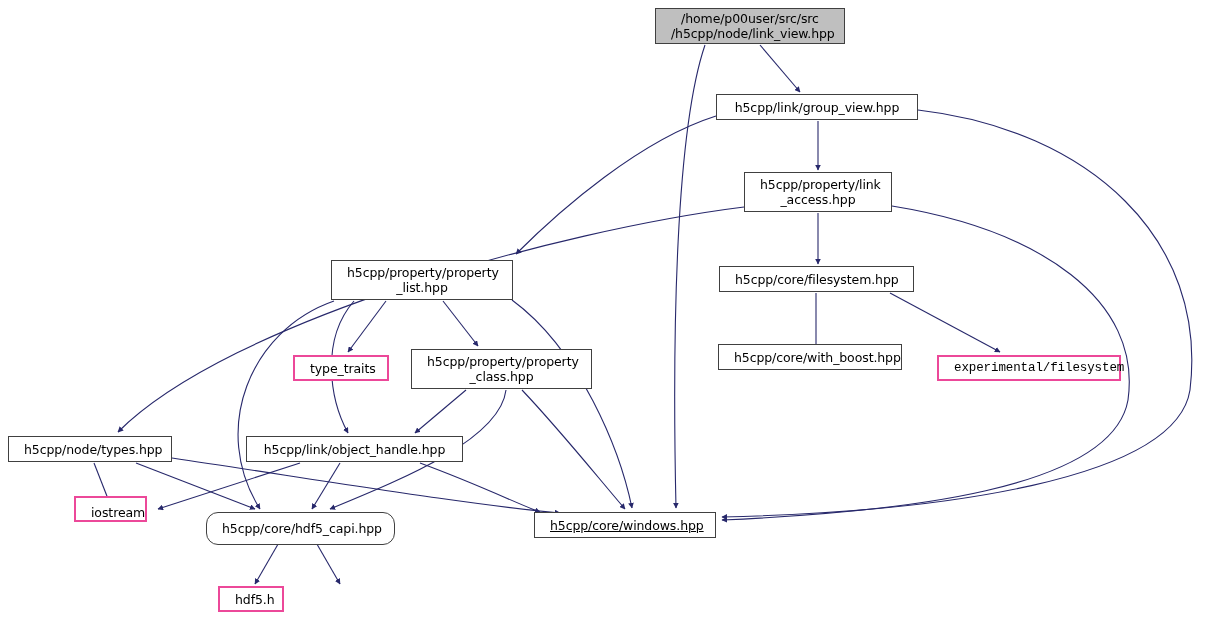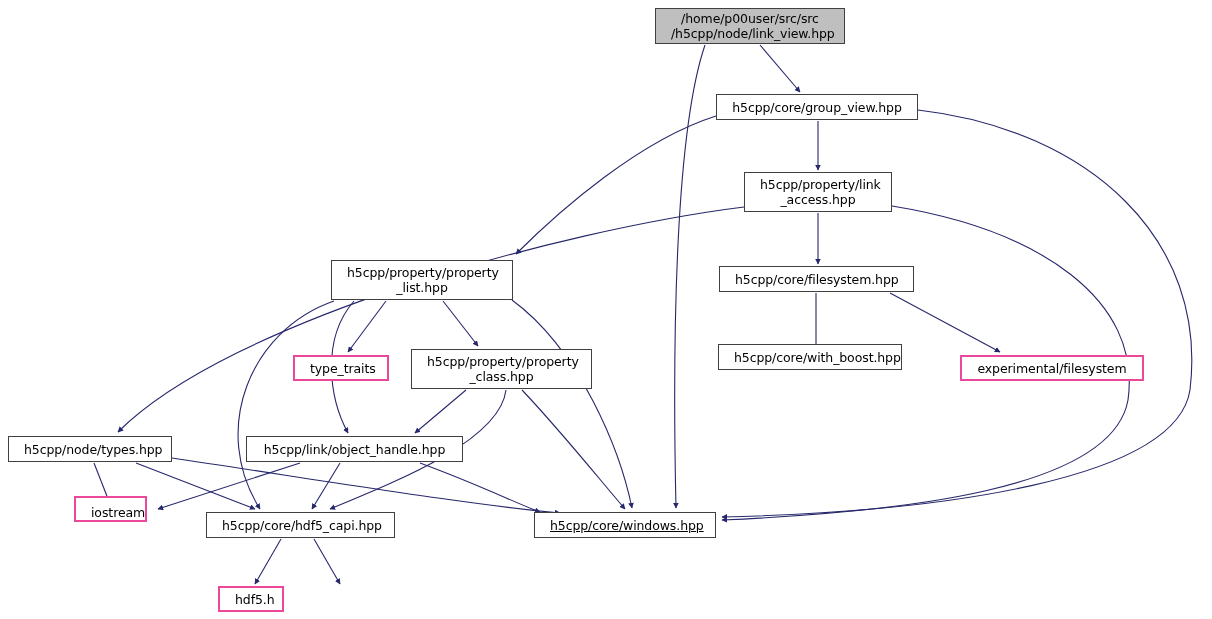--- a/index.html
+++ b/index.html
@@ -88,33 +88,33 @@
         <path d="M 340,463 L 312,509" fill="none" stroke="#27286b" stroke-width="1.1" marker-end="url(#arrowhead)"></path>
         <path d="M 420,463 C 480,485 520,505 540,512" fill="none" stroke="#27286b" stroke-width="1.1" marker-end="url(#arrowhead)"></path>
         <path d="M 281,539 L 255,584" fill="none" stroke="#27286b" stroke-width="1.1" marker-end="url(#arrowhead)"></path>
         <path d="M 314,539 L 340,584" fill="none" stroke="#27286b" stroke-width="1.1" marker-end="url(#arrowhead)"></path>
       </g>
   </svg>
 
   <div id="node-layer">
       <div class="node-box kind-root" style="left: 655px; top: 8px; width: 190px; height: 36px;"><span class="node-label">/home/p00user/src/src
 /h5cpp/node/link_view.hpp</span></div>
-      <div class="node-box kind-local" style="left: 716px; top: 94px; width: 202px; height: 26px;"><span class="node-label">h5cpp/core/group_view.hpp</span></div>
+      <div class="node-box kind-local" style="left: 716px; top: 94px; width: 202px; height: 26px;"><span class="node-label">h5cpp/link/group_view.hpp</span></div>
       <div class="node-box kind-local" style="left: 744px; top: 172px; width: 148px; height: 40px;"><span class="node-label">h5cpp/property/link
 _access.hpp</span></div>
       <div class="node-box kind-local" style="left: 719px; top: 266px; width: 195px; height: 26px;"><span class="node-label">h5cpp/core/filesystem.hpp</span></div>
       <div class="node-box kind-local" style="left: 718px; top: 344px; width: 184px; height: 26px;"><span class="node-label">h5cpp/core/with_boost.hpp</span></div>
-      <div class="node-box kind-system" style="left: 960px; top: 355px; width: 184px; height: 26px;"><span class="node-label">experimental/filesystem</span></div>
+      <div class="node-box kind-system" style="left: 937px; top: 355px; width: 184px; height: 26px; font-family: Liberation Mono, monospace;"><span class="node-label">experimental/filesystem</span></div>
       <div class="node-box kind-local" style="left: 331px; top: 260px; width: 182px; height: 40px;"><span class="node-label">h5cpp/property/property
 _list.hpp</span></div>
       <div class="node-box kind-system" style="left: 293px; top: 355px; width: 96px; height: 26px;"><span class="node-label">type_traits</span></div>
       <div class="node-box kind-local" style="left: 411px; top: 349px; width: 181px; height: 40px;"><span class="node-label">h5cpp/property/property
 _class.hpp</span></div>
       <div class="node-box kind-local" style="left: 8px; top: 436px; width: 164px; height: 26px; justify-content: flex-end;"><span class="node-label">h5cpp/node/types.hpp</span></div>
       <div class="node-box kind-local" style="left: 246px; top: 436px; width: 217px; height: 26px;"><span class="node-label">h5cpp/link/object_handle.hpp</span></div>
       <div class="node-box kind-system" style="left: 74px; top: 496px; width: 73px; height: 26px; align-items: flex-end;"><span class="node-label">iostream</span></div>
-      <div class="node-box kind-local" style="left: 206px; top: 512px; width: 189px; height: 26px;"><span class="node-label">h5cpp/core/hdf5_capi.hpp</span></div>
+      <div class="node-box kind-local" style="left: 206px; top: 512px; width: 189px; height: 33px; border-radius: 12px;"><span class="node-label">h5cpp/core/hdf5_capi.hpp</span></div>
       <div class="node-box kind-local" style="left: 534px; top: 512px; width: 182px; height: 26px; text-decoration: underline;"><span class="node-label">h5cpp/core/windows.hpp</span></div>
       <div class="node-box kind-system" style="left: 218px; top: 586px; width: 66px; height: 26px;"><span class="node-label">hdf5.h</span></div>
       <div class="node-box kind-system" style="left: 306px; top: 586px; width: 92px; height: 26px; margin-top: 48px;"><span class="node-label">hdf5_hl.h</span></div>
     </div>
 
 </div>
 
 </body></html>

